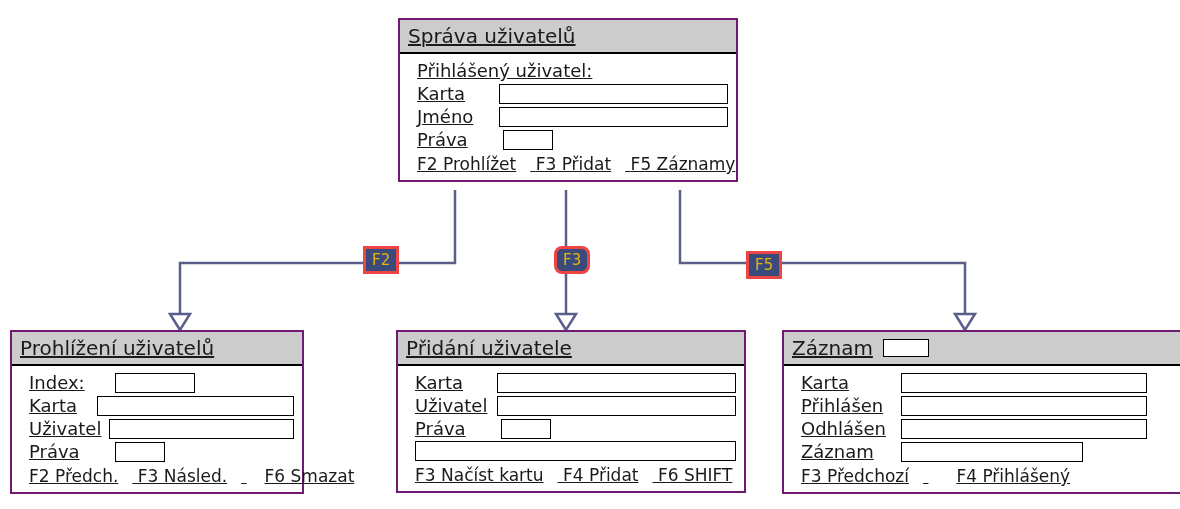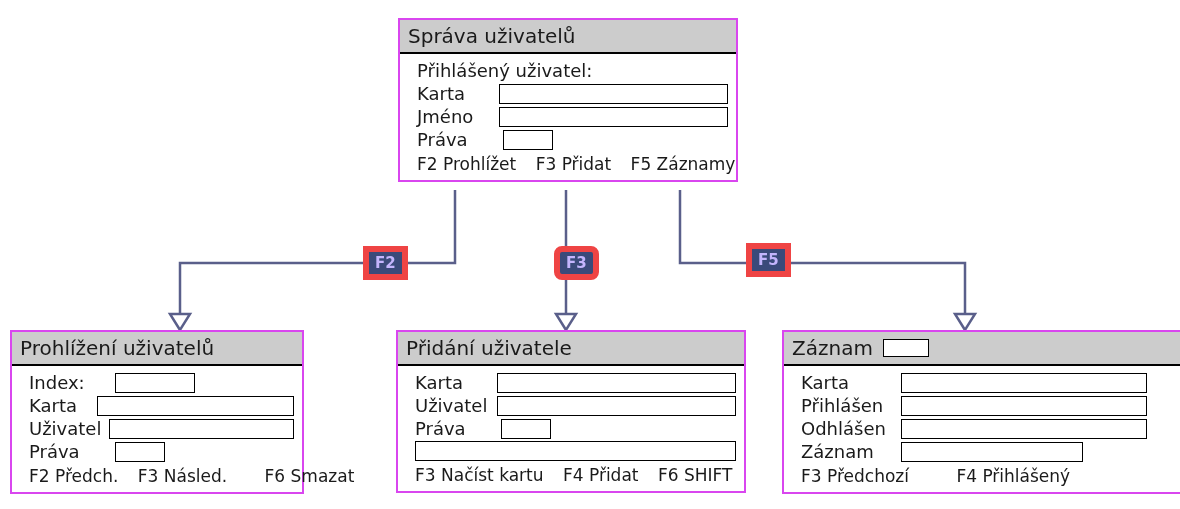--- a/index.html
+++ b/index.html
@@ -9,22 +9,23 @@
     width: 1180px;
     height: 509px;
     font-family: "Segoe UI", "DejaVu Sans", Arial, sans-serif;
     font-size: 18px;
     color: #1a1a1a;
     background: #fff;
     position: relative;
   }
   .node {
     position: absolute;
-    border: 2px solid #d946ef;
+    border: 2px solid #701a75;
     background: #fff;
+    text-decoration: underline;
   }
   .node .title {
     background: #cccccc;
     border-bottom: 2px solid #000;
     padding: 4px 8px;
     font-size: 20px;
     display: flex;
     align-items: center;
     gap: 10px;
   }
@@ -56,25 +57,25 @@
   .footer {
     margin-top: 4px;
     font-size: 17px;
     white-space: nowrap;
   }
   .footer span { margin-right: 14px; }
 
   .keybadge {
     position: absolute;
     background: #3a4a7a;
-    color: #c4b5fd;
+    color: #eab308;
     font-size: 15px;
-    font-weight: 700;
+    font-weight: 400;
     padding: 2px 6px;
-    border: 6px solid #ef4444;
+    border: 3px solid #ef4444;
   }
 
   svg.connectors {
     position: absolute;
     left: 0; top: 0;
     width: 1180px; height: 509px;
     pointer-events: none;
   }
   .arrowline { stroke:#5a5f8a; stroke-width:2.5; fill:none; }
   .arrowhead { fill:#fff; stroke:#5a5f8a; stroke-width:2.5; }
@@ -89,21 +90,21 @@
 
   <path class="arrowline" d="M 566 190 L 566 318"></path>
   <polygon class="arrowhead" points="566,330 556,314 576,314"></polygon>
 
   <path class="arrowline" d="M 680 190 L 680 263 L 965 263 L 965 318"></path>
   <polygon class="arrowhead" points="965,330 955,314 975,314"></polygon>
 </svg>
 
 <div class="keybadge" style="left:363px; top:246px;">F2</div>
 <div class="keybadge" style="left:554px; top:246px;border-radius:8px;">F3</div>
-<div class="keybadge" style="left:746px; top:243px;">F5</div>
+<div class="keybadge" style="left:746px; top:251px;">F5</div>
 
 <div class="node" style="left:398px; top:18px; width:340px;">
   <div class="title">
     <span>Správa uživatelů</span>
   </div>
   <div class="body">
     <div class="row">
         <span>Přihlášený uživatel:</span>
       </div>
     <div class="row">

